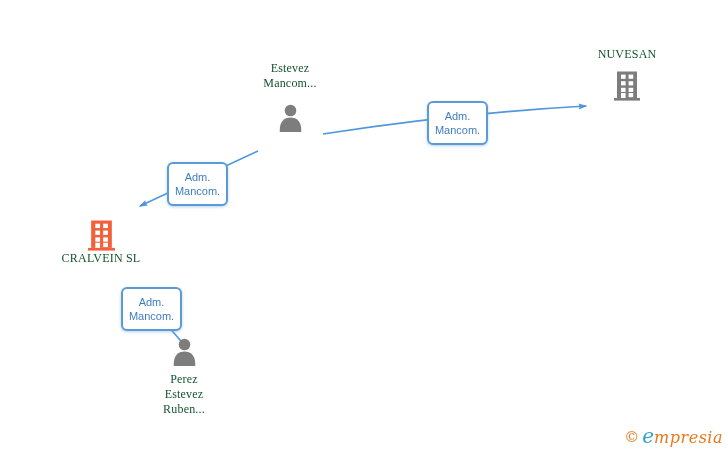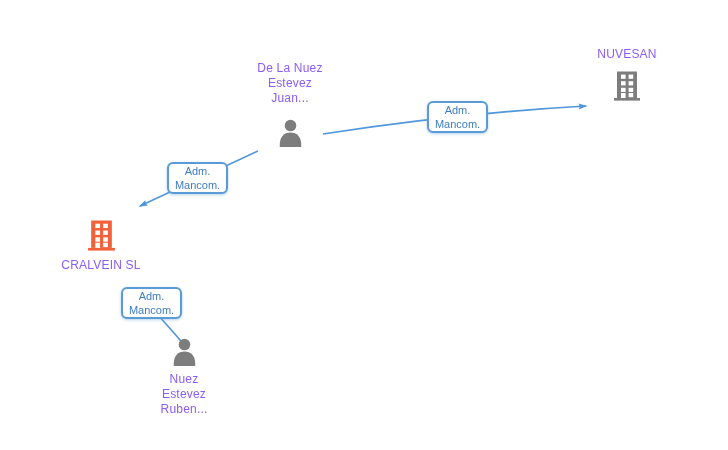--- a/index.html
+++ b/index.html
@@ -19,45 +19,46 @@
   }
   .node {
     position: absolute;
     width: 120px;
     text-align: center;
     z-index: 2;
   }
   .node-label {
     font-size: 12px;
     line-height: 15px;
-    color: #8b5cf6;
+    color: #14532d;
     letter-spacing: 0.2px;
+    font-family: Liberation Serif, serif;
   }
   .node-icon {
     display: block;
     margin: 0 auto;
   }
   .icon-gray { color: #7d7d7d; }
   .icon-orange { color: #f2613a; }
   .gap-below-text { margin-top: 13px; }
-  .gap-below-icon { margin-top: 7px; }
+  .gap-below-icon { }
   .edge-label {
     position: absolute;
     box-sizing: border-box;
     width: 61px;
     min-height: 32px;
     background: #ffffff;
     border: 2px solid #5b9bd5;
     border-radius: 6px;
     box-shadow: 0 1px 3px rgba(91,155,213,0.45);
     color: #3f7dc3;
     font-size: 11px;
     line-height: 14px;
     text-align: center;
-    padding: 0 3px;
+    padding: 6px 3px;
     z-index: 3;
   }
   .watermark {
     position: absolute;
     right: 5px;
     bottom: 2px;
     z-index: 2;
     font-family: "DejaVu Serif", serif;
     white-space: nowrap;
   }
@@ -90,23 +91,22 @@
         <path d="M0,0 L9,3 L0,6 Q2.2,3 0,0 z" fill="#4f96dd"></path>
       </marker>
     </defs>
     <path d="M323,134 Q460,113 586,106" fill="none" stroke="#4f96dd" stroke-width="1.6" marker-end="url(#arrow)"></path>
     <path d="M258,151 L140,206" fill="none" stroke="#4f96dd" stroke-width="1.6" marker-end="url(#arrow)"></path>
     <path d="M181,341 L136,290" fill="none" stroke="#4f96dd" stroke-width="1.6" marker-end="url(#arrow)"></path>
   </svg>
 
   <div class="node" style="left:230px; top:61px;">
     <div class="node-label">
-      <div>De La Nuez</div>
       <div>Estevez</div>
-      <div>Juan...</div>
+      <div>Mancom...</div>
     </div>
     <svg class="node-icon icon-gray gap-below-text" width="29" height="28" viewBox="0 0 30 30">
       <circle cx="15" cy="7" r="6.2" fill="currentColor"></circle>
       <path d="M15,14.5 c-7,0 -11.5,4.8 -11.5,13 v2.5 h23 v-2.5 c0,-8.2 -4.5,-13 -11.5,-13 z" fill="currentColor"></path>
     </svg>
   </div>
 
   <div class="node" style="left:567px; top:47px;">
     <div class="node-label">
       <div>NUVESAN</div>
@@ -146,26 +146,29 @@
       <div>CRALVEIN SL</div>
     </div>
   </div>
 
   <div class="node" style="left:124px; top:338px;">
     <svg class="node-icon icon-gray" width="29" height="28" viewBox="0 0 30 30">
       <circle cx="15" cy="7" r="6.2" fill="currentColor"></circle>
       <path d="M15,14.5 c-7,0 -11.5,4.8 -11.5,13 v2.5 h23 v-2.5 c0,-8.2 -4.5,-13 -11.5,-13 z" fill="currentColor"></path>
     </svg>
     <div class="node-label" style="margin-top:6px;">
-      <div>Nuez</div>
+      <div>Perez</div>
       <div>Estevez</div>
       <div>Ruben...</div>
     </div>
   </div>
 
   <div class="edge-label" style="left:427px; top:101px;">Adm. Mancom.</div>
 
   <div class="edge-label" style="left:167px; top:162px;">Adm. Mancom.</div>
 
   <div class="edge-label" style="left:121px; top:287px;">Adm. Mancom.</div>
 
+  <div class="watermark">
+    <span class="wm-copy">©</span><span class="wm-brand-e">e</span><span class="wm-brand-rest">mpresia</span>
+  </div>
 
 </div>
 
 </body></html>

